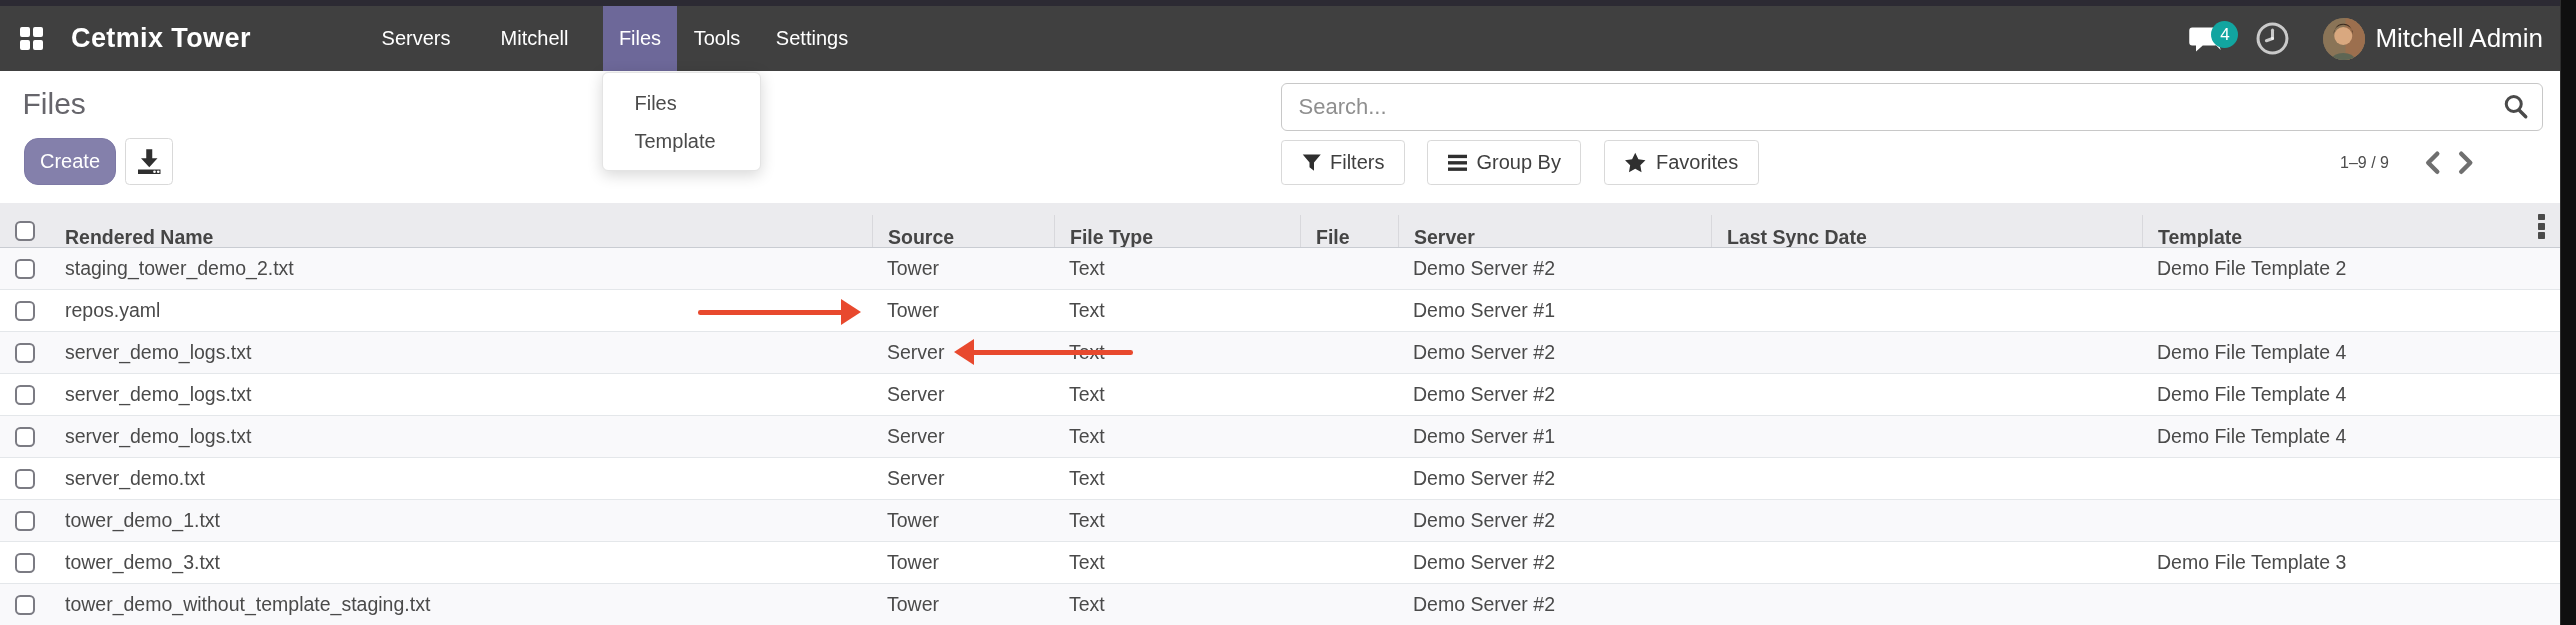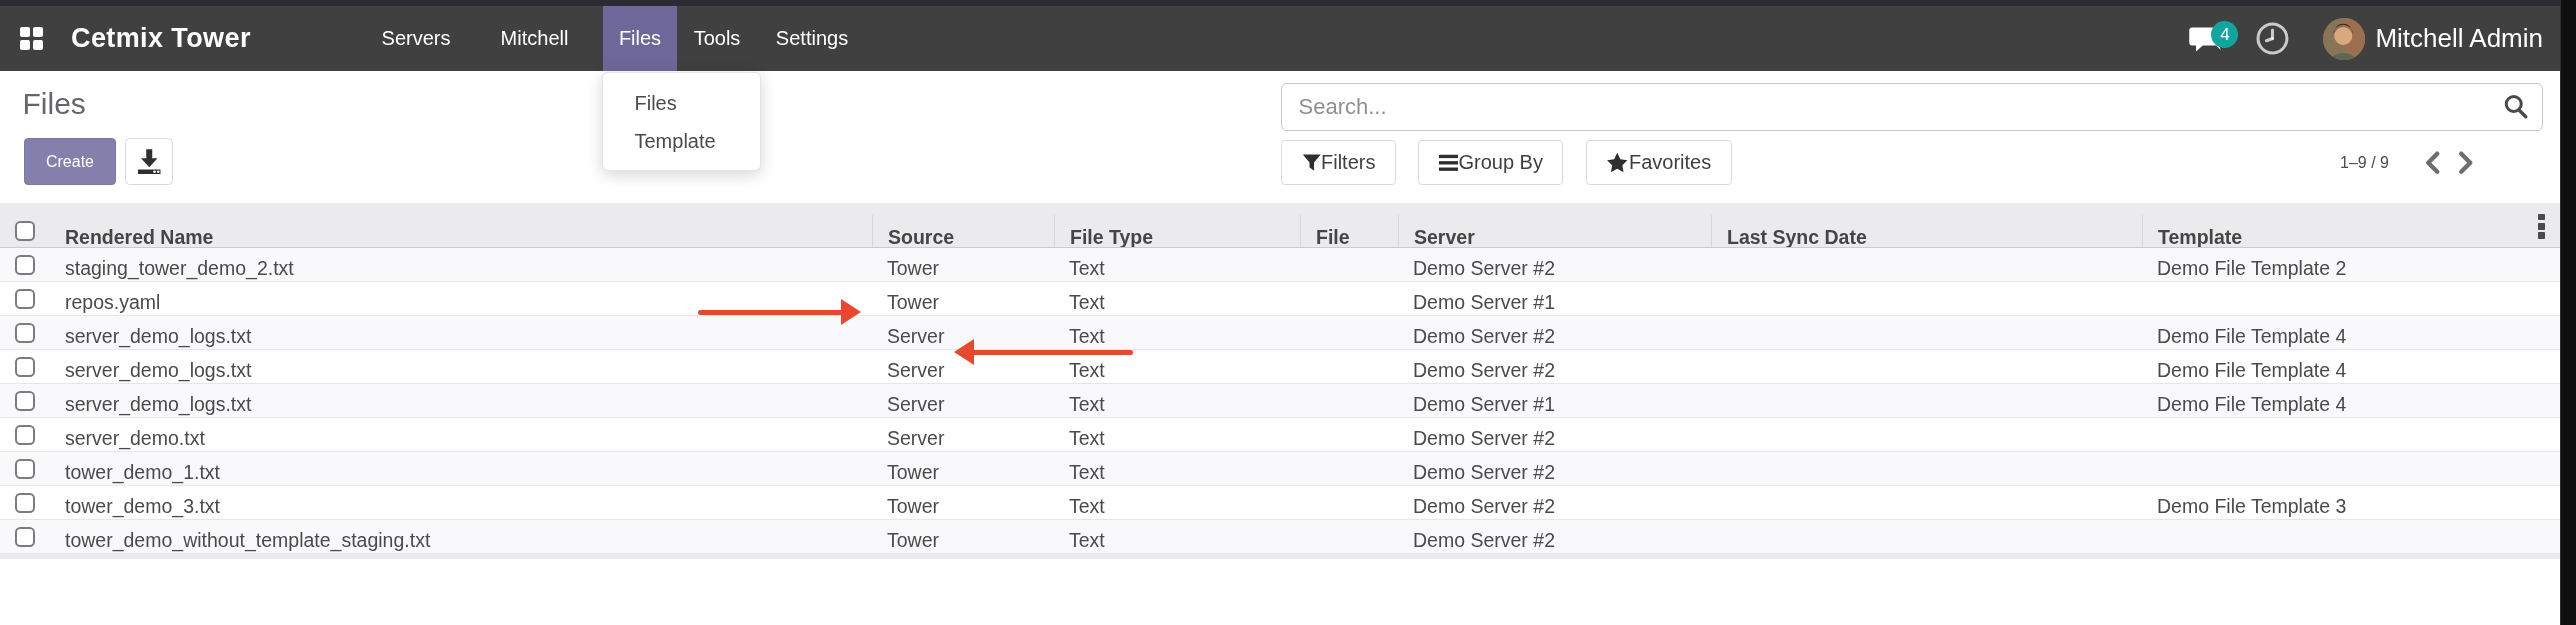--- a/index.html
+++ b/index.html
@@ -27,42 +27,42 @@
   .clock-wrap { width:59px; height:65px; display:flex; align-items:center; justify-content:center; cursor:pointer; }
   .avatar { width:42px; height:42px; border-radius:50%; overflow:hidden; margin:0 10.5px 0 21px; cursor:pointer; background:#7a6a55; }
   .user-name { color:#ffffff; font-size:26px; cursor:pointer; }
 
   
   .dropdown { position:absolute; left:602px; top:72px; width:159px; background:#ffffff; border:0.8px solid #e4e4e4; border-radius:6px; box-shadow:0 3.8px 15px rgba(0,0,0,0.16); padding:10.5px 0; z-index:40; }
   .dropdown-item { height:38px; line-height:38px; padding-left:31.5px; font-size:20px; color:#4a4a4a; cursor:pointer; }
 
   
   .page-title { position:absolute; left:22.5px; top:87px; font-size:30px; color:#66656b; }
-  .btn-create { position:absolute; left:24px; top:138px; width:92px; height:47px; background:#8480ab; border:0.8px solid #7d79a5; border-radius:4px; color:#ffffff; font-size:16px; cursor:pointer; }
+  .btn-create { position:absolute; left:24px; top:138px; width:92px; height:47px; background:#8480ab; border:0.8px solid #7d79a5; border-radius:14px; color:#ffffff; font-size:20px; cursor:pointer; }
   .btn-import { position:absolute; left:125px; top:138px; width:48px; height:47px; background:#ffffff; border:0.8px solid #d9d9d9; border-radius:4.5px; display:flex; align-items:center; justify-content:center; cursor:pointer; }
 
   .search-box { position:absolute; left:1281px; top:83px; width:1262px; height:48px; border:0.8px solid #c8c8c8; border-radius:6px; background:#ffffff; display:flex; align-items:center; }
   .search-input { flex:1; height:45px; border:none; outline:none; padding-left:16.5px; font-size:22px; color:#333; background:transparent; font-family:"Liberation Sans", sans-serif; }
   .search-input::placeholder { color:#8f8f8f; }
   .search-btn { width:53px; height:45px; display:flex; align-items:center; justify-content:center; cursor:pointer; background:transparent; border:none; }
 
   .ctrl-btns { position:absolute; left:1281px; top:140px; display:flex; gap:22.5px; }
-  .ctrl-btn { height:45px; background:#ffffff; border:0.8px solid #d9d9d9; border-radius:3.8px; display:flex; align-items:center; justify-content:center; font-size:20px; color:#3f3f3f; cursor:pointer; padding:0 19.5px; }
+  .ctrl-btn { height:45px; background:#ffffff; border:0.8px solid #d9d9d9; border-radius:3.8px; display:flex; align-items:center; justify-content:center; gap:9px; font-size:20px; color:#3f3f3f; cursor:pointer; padding:0 19.5px; }
 
   .pager { position:absolute; left:2340px; top:140px; height:45px; display:flex; align-items:center; }
   .pager-text { font-size:16px; color:#4c4c4c; margin-right:27px; }
   .pager-btn { width:33px; height:45px; background:transparent; border:none; display:flex; align-items:center; justify-content:center; cursor:pointer; }
 
   
   .table { position:absolute; left:0; top:203px; width:2576px; }
   .grid-row { display:grid; grid-template-columns:50px 822px 182px 246px 98px 313px 431px 434px; }
   .thead { background:#ebebee; height:45px; border-bottom:1.5px solid #c9ccd2; position:relative; }
   .th { line-height:44px; font-size:19.5px; font-weight:700; color:#454545; padding-left:15px; border-left:0.8px solid #d8d8dc; white-space:nowrap; overflow:hidden; cursor:pointer;margin-top:12px; }
   .th.first { border-left:none; display:flex; align-items:center; justify-content:center; padding-left:0; }
-  .trow { height:34px; border-bottom:0.8px solid #e4e7ea; background:#ffffff; cursor:pointer; }
+  .trow { height:42px; border-bottom:0.8px solid #e4e7ea; background:#ffffff; cursor:pointer; }
   .trow.odd { background:#f9f9fb; }
   .td { line-height:41px; font-size:19.5px; color:#4a4a4a; padding-left:15px; white-space:nowrap; overflow:hidden; }
   .td.first { display:flex; align-items:center; justify-content:center; padding-left:0; }
   .checkbox { width:19.5px; height:20px; border:2.3px solid #7b7b83; border-radius:5.3px; background:#ffffff; display:inline-block; cursor:pointer; }
   .tfoot { height:4.5px; background:#ebebee; }
   .col-opts { position:absolute; right:25.5px; top:10.5px; width:18px; height:25.5px; display:flex; flex-direction:column; align-items:center; justify-content:space-between; cursor:pointer; }
   .col-opts span { width:6.8px; height:6.8px; background:#4a4a4a; border-radius:0.8px; }
 
   
   .arrow { position:absolute; z-index:45; }

